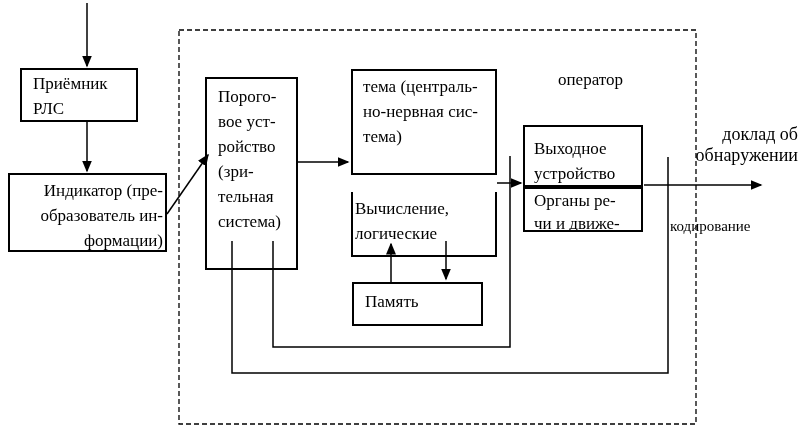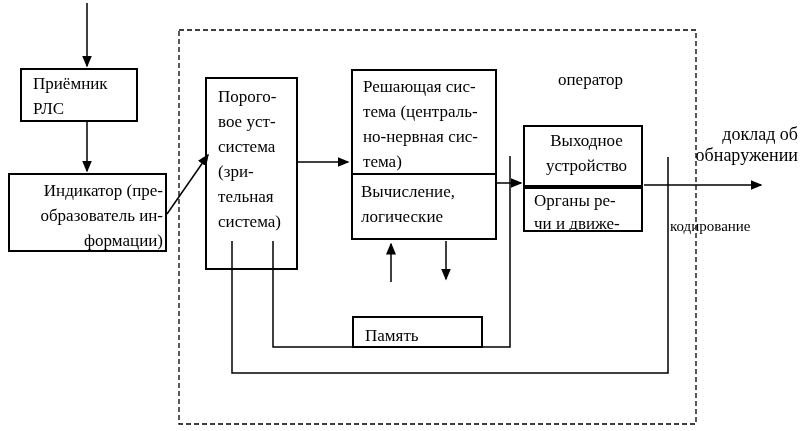--- a/index.html
+++ b/index.html
@@ -55,44 +55,43 @@
 
   <div class="box" style="left:8px; top:173px; width:159px; height:79px; padding:3px 2px 0 9px;text-align:right;">
     <div>Индикатор (пре-</div>
     <div>образователь ин-</div>
     <div>формации)</div>
   </div>
 
   <div class="box" style="left:205px; top:77px; width:93px; height:193px; padding:5px 1px 0 11px;">
     <div>Порого-</div>
     <div>вое уст-</div>
-    <div>система</div>
+    <div>ройство</div>
     <div>(зри-</div>
     <div>тельная</div>
     <div>система)</div>
   </div>
 
   <div class="box" style="left:351px; top:69px; width:146px; height:106px; padding:3px 2px 0 10px;">
-    <div>Решающая сис-</div>
     <div>тема (централь-</div>
     <div>но-нервная сис-</div>
     <div>тема)</div>
   </div>
 
-  <div class="box" style="left:351px; top:175px; width:146px; height:65px; border-top:none; padding:4px 2px 0 8px;">
+  <div class="box" style="left:351px; top:192px; width:146px; height:65px; border-top:none; padding:4px 2px 0 2px;">
     <div>Вычисление,</div>
     <div>логические</div>
     <div>операции</div>
   </div>
 
-  <div class="box" style="left:352px; top:282px; width:131px; height:32px; padding:5px 2px 0 11px;margin-top:34px;">
+  <div class="box" style="left:352px; top:282px; width:131px; height:44px; padding:5px 2px 0 11px;">
     <div>Память</div>
   </div>
 
-  <div class="box" style="left:523px; top:125px; width:120px; height:62px; padding:1px 2px 0 9px;text-align:center;">
+  <div class="box" style="left:523px; top:125px; width:120px; height:62px; padding:9px 2px 0 9px;">
     <div>Выходное</div>
     <div>устройство</div>
   </div>
 
   <div class="box" style="left:523px; top:187px; width:120px; height:45px; padding:0 13px 0 9px; line-height:23px;">
     <div>Органы ре-</div>
     <div>чи и движе-</div>
     <div>ния</div>
   </div>
 

